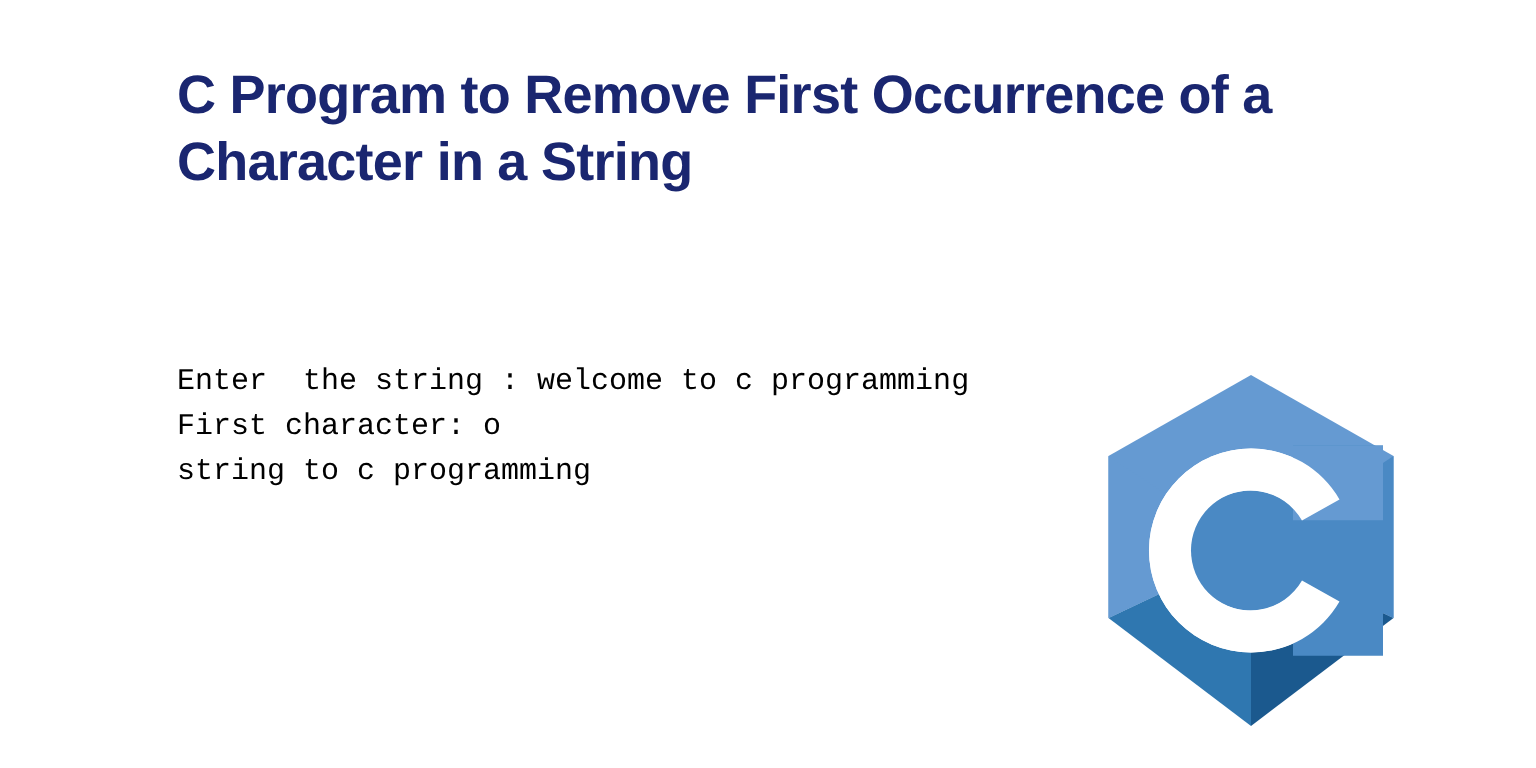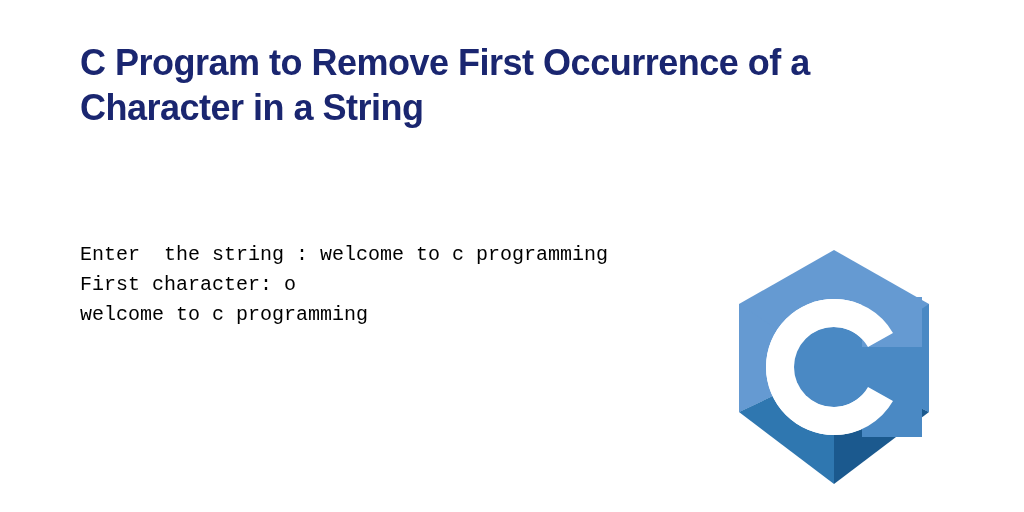--- a/index.html
+++ b/index.html
@@ -9,21 +9,21 @@
     }
     body {
       width: 1024px;
       height: 512px;
       background: #ffffff;
       font-family: 'Segoe UI', Arial, sans-serif;
       position: relative;
       overflow: hidden;
     }
     .container {
-      padding: 40px 130px 0 80px;
+      padding: 40px 130px 0 118px;
     }
     .title {
       color: #1a2670;
       font-size: 36px;
       font-weight: 700;
       line-height: 1.25;
       letter-spacing: -0.5px;
     }
     .code-block {
       margin-top: 110px;
@@ -41,21 +41,21 @@
       height: 250px;
     }
   </style>
 </head>
 <body>
 
 <div class="container">
   <h1 class="title">C Program to Remove First Occurrence of a Character in a String</h1>
   <div class="code-block"><span>Enter  the string : welcome to c programming</span>
 <span>First character: o</span>
-<span>welcome to c programming</span></div>
+<span>string to c programming</span></div>
 </div>
 
 <div class="logo">
   <svg viewBox="0 0 220 250" xmlns="http://www.w3.org/2000/svg">
 
     <polygon points="110,8 205,62 205,170 110,125" fill="#659ad2"></polygon>
 
     <polygon points="15,62 110,8 110,125 15,170" fill="#659ad2"></polygon>
 
     <polygon points="110,125 205,170 110,242" fill="#1b598e"></polygon>

